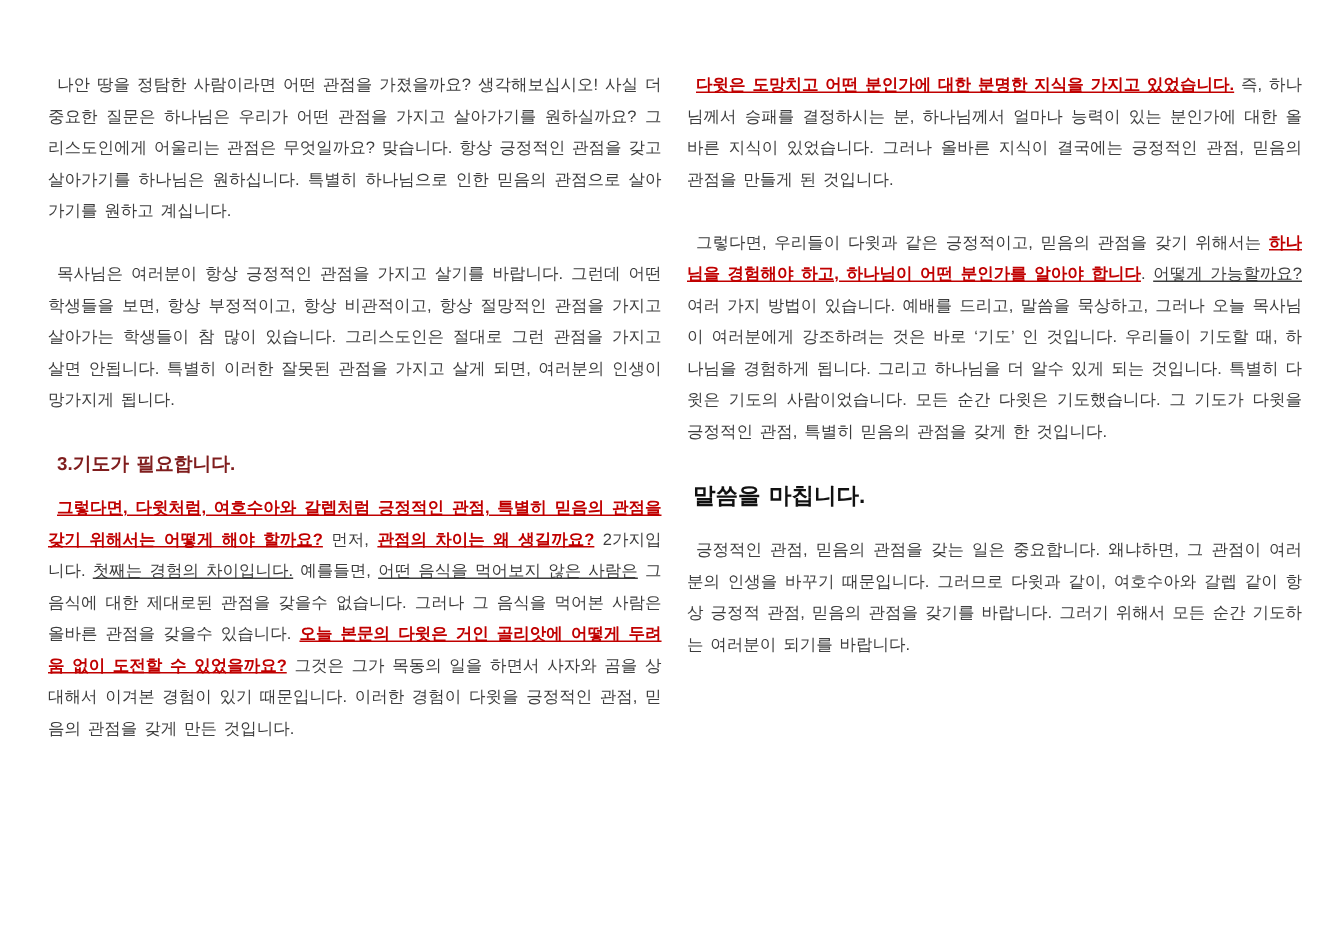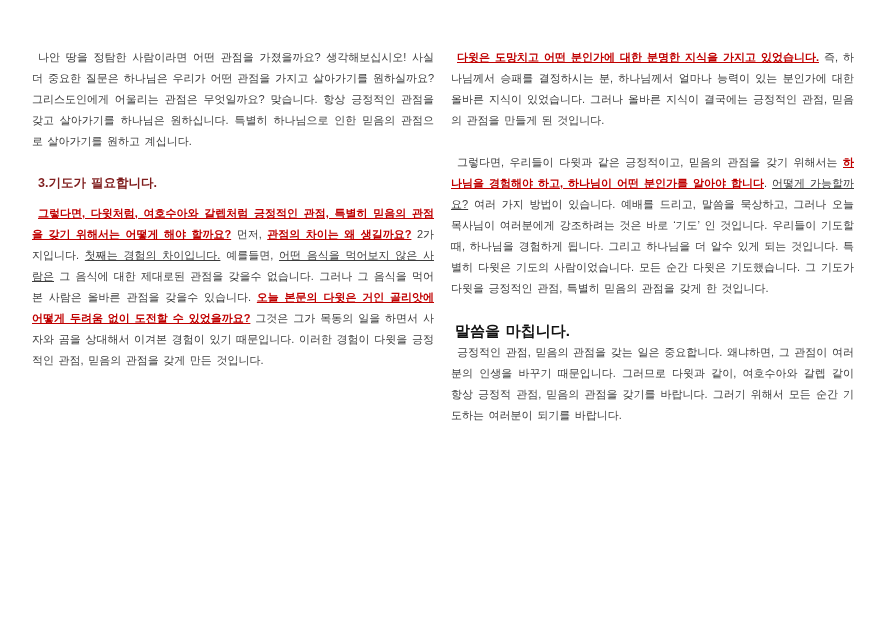--- a/index.html
+++ b/index.html
@@ -5,21 +5,21 @@
   html, body { margin: 0; padding: 0; }
   body {
     width: 886px; height: 622px;
     background: #ffffff;
     overflow: hidden;
     font-family: "Liberation Sans", "DejaVu Sans", sans-serif;
   }
   .page {
     box-sizing: border-box;
     width: 886px; height: 622px;
-    padding: 47px 32px 0 32px;
+    padding: 47px 6px 0 32px;
     display: flex;
     gap: 17px;
   }
   .col {
     color: #3d3d3d;
     font-size: 11px;
     line-height: 21px;
     text-align: justify;
     word-spacing: 1.5px;
   }
@@ -33,37 +33,38 @@
   .h-small {
     font-size: 12.5px;
     font-weight: bold;
     color: #7f1d1d;
     margin: 0 0 9px 6px;
   }
   .h-large {
     font-size: 15px;
     font-weight: bold;
     color: #111111;
-    margin: 1px 0 1px 4px;
+    margin: 1px 0 16px 4px;
   }
   .seg-plain { }
   .seg-underline { text-decoration: underline; }
   .seg-bold-underline { font-weight: normal; text-decoration: underline; }
   .seg-red-bold-underline {
     color: #c00000;
     font-weight: bold;
     text-decoration: underline;
   }
 </style>
 </head>
 <body>
 
 <div class="page">
   <div class="col col-left">
       <p class="para"><span class="seg-plain">나안 땅을 정탐한 사람이라면 어떤 관점을 가졌을까요? 생각해보십시오! 사실 더 중요한 질문은 하나님은 우리가 어떤 관점을 가지고 살아가기를 원하실까요? 그리스도인에게 어울리는 관점은 무엇일까요? 맞습니다. 항상 긍정적인 관점을 갖고 살아가기를 하나님은 원하십니다. 특별히 하나님으로 인한 믿음의 관점으로 살아가기를 원하고 계십니다.</span></p>
+      <p class="para"><span class="seg-plain">목사님은 여러분이 항상 긍정적인 관점을 가지고 살기를 바랍니다. 그런데 어떤 학생들을 보면, 항상 부정적이고, 항상 비관적이고, 항상 절망적인 관점을 가지고 살아가는 학생들이 참 많이 있습니다. 그리스도인은 절대로 그런 관점을 가지고 살면 안됩니다. 특별히 이러한 잘못된 관점을 가지고 살게 되면, 여러분의 인생이 망가지게 됩니다.</span></p>
       <div class="h-small">3.기도가 필요합니다.</div>
       <p class="para"><span class="seg-red-bold-underline">그렇다면, 다윗처럼, 여호수아와 갈렙처럼 긍정적인 관점, 특별히 믿음의 관점을 갖기 위해서는 어떻게 해야 할까요?</span><span class="seg-plain"> 먼저, </span><span class="seg-red-bold-underline">관점의 차이는 왜 생길까요?</span><span class="seg-plain"> 2가지입니다. </span><span class="seg-bold-underline">첫째는 경험의 차이입니다.</span><span class="seg-plain"> 예를들면, </span><span class="seg-underline">어떤 음식을 먹어보지 않은 사람은</span><span class="seg-plain"> 그 음식에 대한 제대로된 관점을 갖을수 없습니다. 그러나 그 음식을 먹어본 사람은 올바른 관점을 갖을수 있습니다. </span><span class="seg-red-bold-underline">오늘 본문의 다윗은 거인 골리앗에 어떻게 두려움 없이 도전할 수 있었을까요?</span><span class="seg-plain"> 그것은 그가 목동의 일을 하면서 사자와 곰을 상대해서 이겨본 경험이 있기 때문입니다. 이러한 경험이 다윗을 긍정적인 관점, 믿음의 관점을 갖게 만든 것입니다.</span></p>
     </div>
   <div class="col col-right">
       <p class="para"><span class="seg-red-bold-underline">다윗은 도망치고 어떤 분인가에 대한 분명한 지식을 가지고 있었습니다.</span><span class="seg-plain"> 즉, 하나님께서 승패를 결정하시는 분, 하나님께서 얼마나 능력이 있는 분인가에 대한 올바른 지식이 있었습니다. 그러나 올바른 지식이 결국에는 긍정적인 관점, 믿음의 관점을 만들게 된 것입니다.</span></p>
       <p class="para"><span class="seg-plain">그렇다면, 우리들이 다윗과 같은 긍정적이고, 믿음의 관점을 갖기 위해서는 </span><span class="seg-red-bold-underline">하나님을 경험해야 하고, 하나님이 어떤 분인가를 알아야 합니다</span><span class="seg-plain">. </span><span class="seg-bold-underline">어떻게 가능할까요?</span><span class="seg-plain"> 여러 가지 방법이 있습니다. 예배를 드리고, 말씀을 묵상하고, 그러나 오늘 목사님이 여러분에게 강조하려는 것은 바로 ‘기도’ 인 것입니다. 우리들이 기도할 때, 하나님을 경험하게 됩니다. 그리고 하나님을 더 알수 있게 되는 것입니다. 특별히 다윗은 기도의 사람이었습니다. 모든 순간 다윗은 기도했습니다. 그 기도가 다윗을 긍정적인 관점, 특별히 믿음의 관점을 갖게 한 것입니다.</span></p>
       <div class="h-large">말씀을 마칩니다.</div>
       <p class="para"><span class="seg-plain">긍정적인 관점, 믿음의 관점을 갖는 일은 중요합니다. 왜냐하면, 그 관점이 여러분의 인생을 바꾸기 때문입니다. 그러므로 다윗과 같이, 여호수아와 갈렙 같이 항상 긍정적 관점, 믿음의 관점을 갖기를 바랍니다. 그러기 위해서 모든 순간 기도하는 여러분이 되기를 바랍니다.</span></p>
     </div>
 </div>

